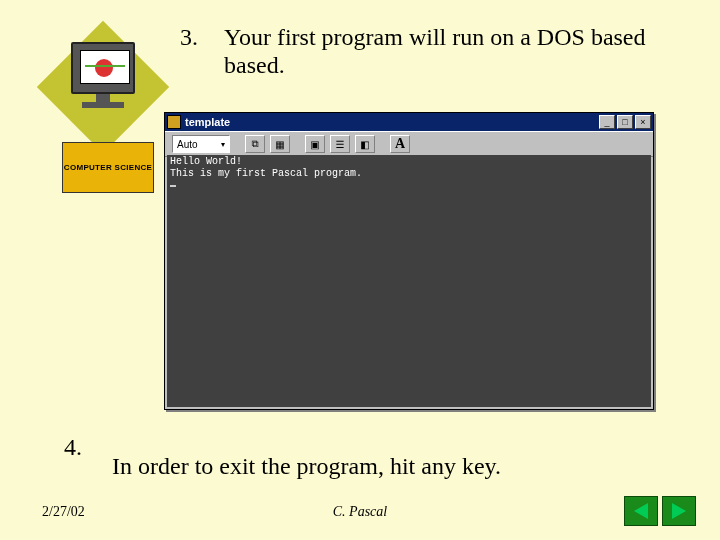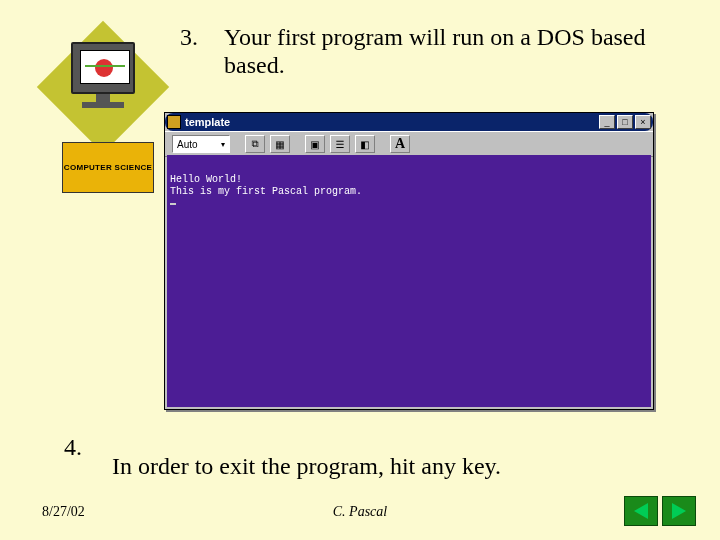--- a/index.html
+++ b/index.html
@@ -117,21 +117,20 @@
     font-family: Verdana, Tahoma, Arial, sans-serif;
   }
   .titlebar {
     height: 18px;
     background: linear-gradient(#0a246a, #0a246a);
     color: #fff;
     display: flex;
     align-items: center;
     font-size: 11px;
     padding: 0 2px;
-    border-radius: 8px;
   }
   .titlebar .sysicon {
     width: 14px; height: 14px;
     background: #d0a020;
     margin-right: 4px;
     border: 1px solid #000;
   }
   .titlebar .title { flex: 1; font-weight: bold; }
   .winbtns { display: flex; gap: 2px; }
   .winbtn {
@@ -187,26 +186,26 @@
   }
   .tbtn.font {
     font-family: "Times New Roman", serif;
     font-weight: bold;
     font-size: 14px;
   }
   .console {
     position: absolute;
     left: 2px; right: 2px;
     top: 42px; bottom: 2px;
-    background: #4c1d95;
+    background: #404040;
     color: #fff;
     font-family: "Courier New", monospace;
     font-size: 10px;
     line-height: 1.15;
-    padding: 19px 3px;
+    padding: 1px 3px;
     white-space: pre;
   }
   .cursor {
     display: inline-block;
     width: 6px; height: 2px;
     background: #ccc;
     margin-top: 2px;
   }
 
   
@@ -297,21 +296,21 @@
   <div class="console"><span>Hello World!</span>
 <span>This is my first Pascal program.</span>
 <span class="cursor"></span></div>
 </div>
 
 <div class="point4">
   <div class="num">4.</div>
   <div class="txt">In order to exit the program, hit any key.</div>
 </div>
 
-<div class="footer-date">8/27/02</div>
+<div class="footer-date">2/27/02</div>
 <div class="footer-author">C. Pascal</div>
 <div class="navbtns">
   <div class="navbtn">
     <div class="arrow-left"></div>
   </div>
   <div class="navbtn">
     <div class="arrow-right"></div>
   </div>
 </div>
 

